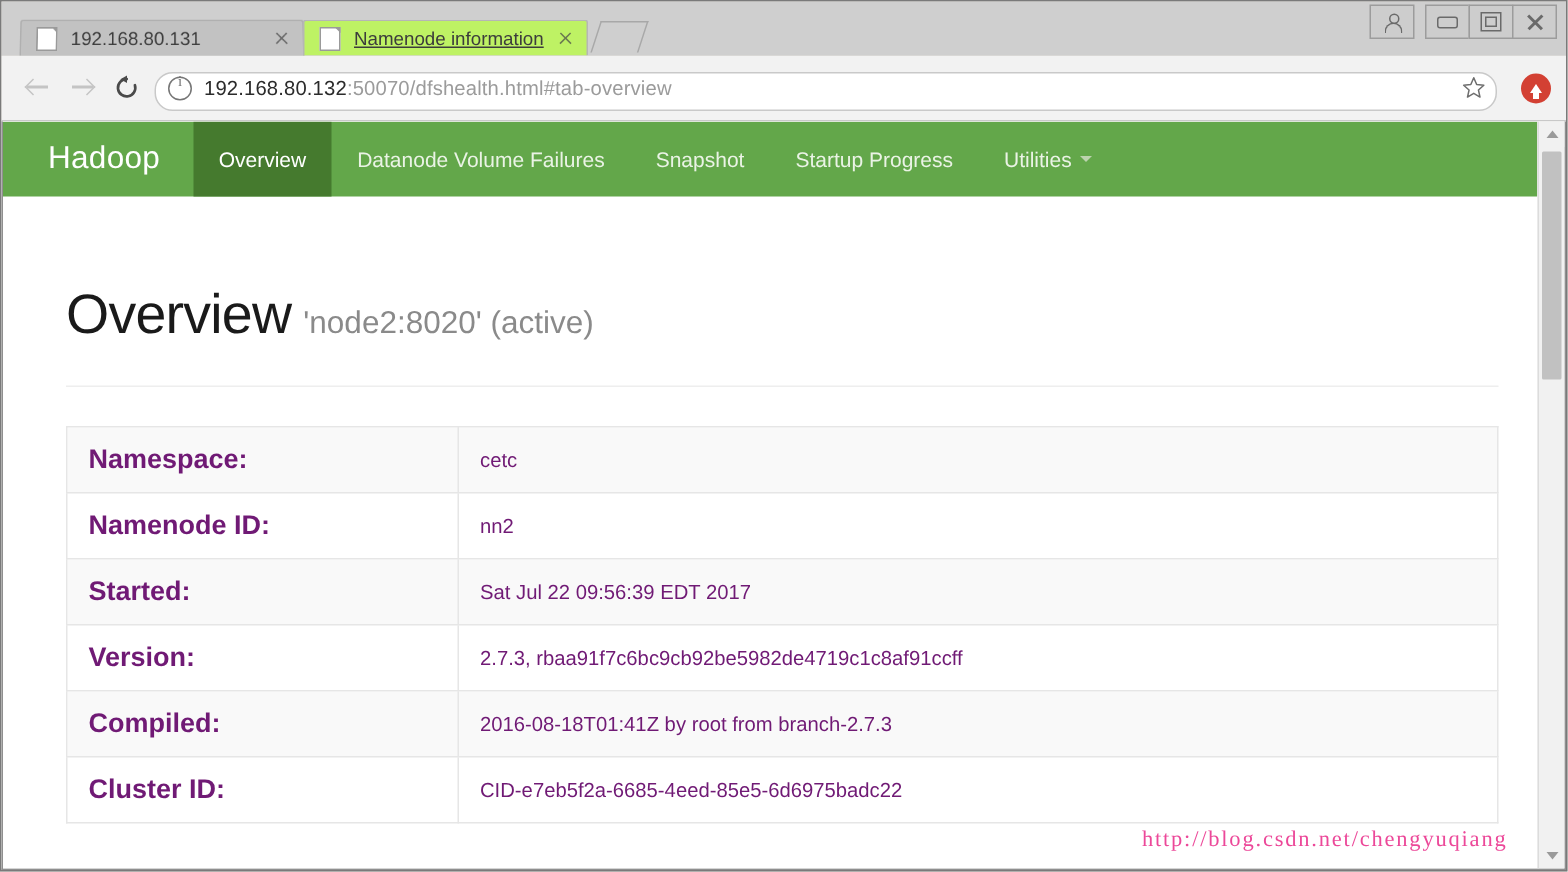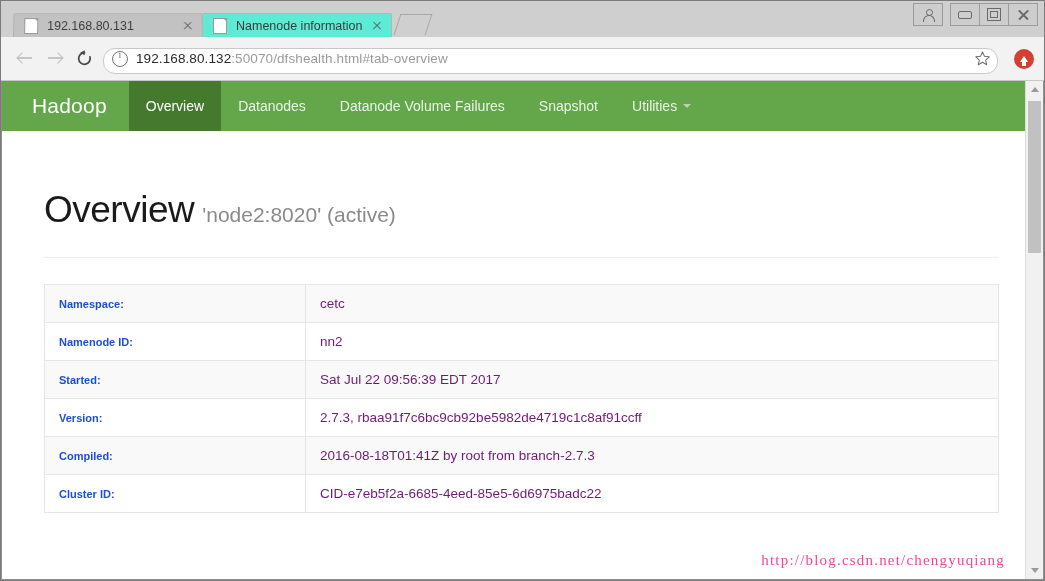--- a/index.html
+++ b/index.html
@@ -53,25 +53,26 @@
   }
   .tab.inactive {
     background: #c2c2c2;
     border: 1px solid #b0b0b0;
     border-bottom: none;
     width: 190px;
     transform: perspective(14px) rotateX(0.2deg);
     transform-origin: bottom;
   }
   .tab.active {
-    background: #5eead4;
+    background: #bef264;
     border: 1px solid #b6b6b6;
     border-bottom: none;
     width: 190px;
     z-index: 3;
+    text-decoration: underline;
   }
   .tab-favicon {
     width: 12px;
     height: 14px;
     border: 1px solid #9a9a9a;
     background: #fff;
     position: relative;
     flex: none;
     margin-right: 9px;
   }
@@ -415,22 +416,22 @@
     padding: 11px 14px;
     text-align: left;
     vertical-align: middle;
     overflow: hidden;
     white-space: nowrap;
     text-overflow: ellipsis;
   }
   .hd-table th {
     width: 232px;
     font-weight: bold;
-    color: #1d4ed8;
-    font-size: 11px;
+    color: #701a75;
+    font-size: 18px;
   }
   .hd-table td {
     color: #701a75;
     font-weight: 400;
   }
 
   
   .watermark {
     position: absolute;
     right: 20px;
@@ -509,27 +510,27 @@
 
   <div class="viewport">
     <div class="page">
 
       <div class="hd-navbar">
         <div class="hd-brand">Hadoop</div>
         <div class="hd-navitem active">
             <span>Overview</span>
           </div>
         <div class="hd-navitem">
-            <span>Datanodes</span>
-          </div>
-        <div class="hd-navitem">
             <span>Datanode Volume Failures</span>
           </div>
         <div class="hd-navitem">
             <span>Snapshot</span>
+          </div>
+        <div class="hd-navitem">
+            <span>Startup Progress</span>
           </div>
         <div class="hd-navitem">
             <span>Utilities</span>
             <span class="caret"></span>
           </div>
       </div>
 
       <div class="hd-content">
         <h1 class="hd-title"><span>Overview</span><span class="hd-subtitle">'node2:8020' (active)</span></h1>
         <hr class="hd-hr">

